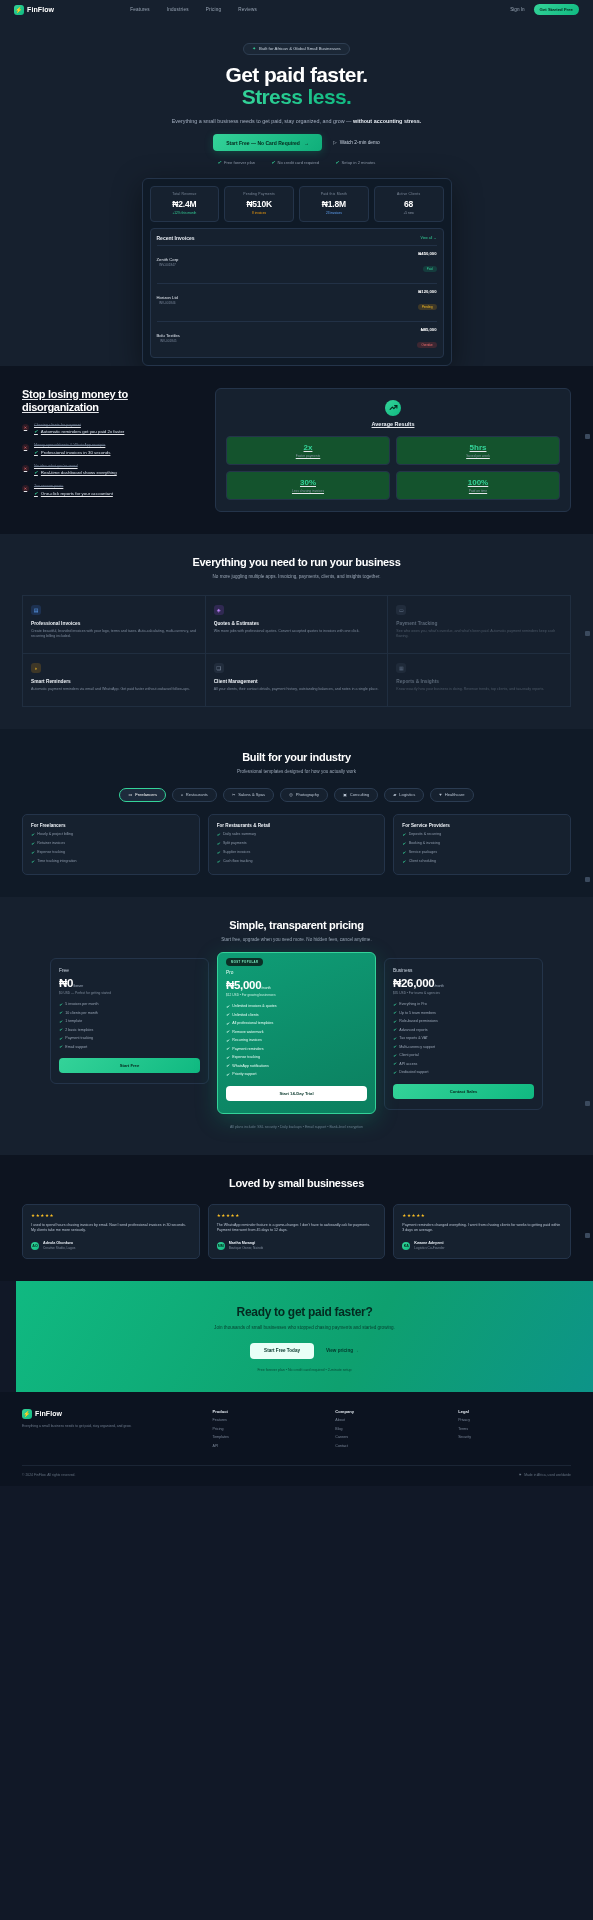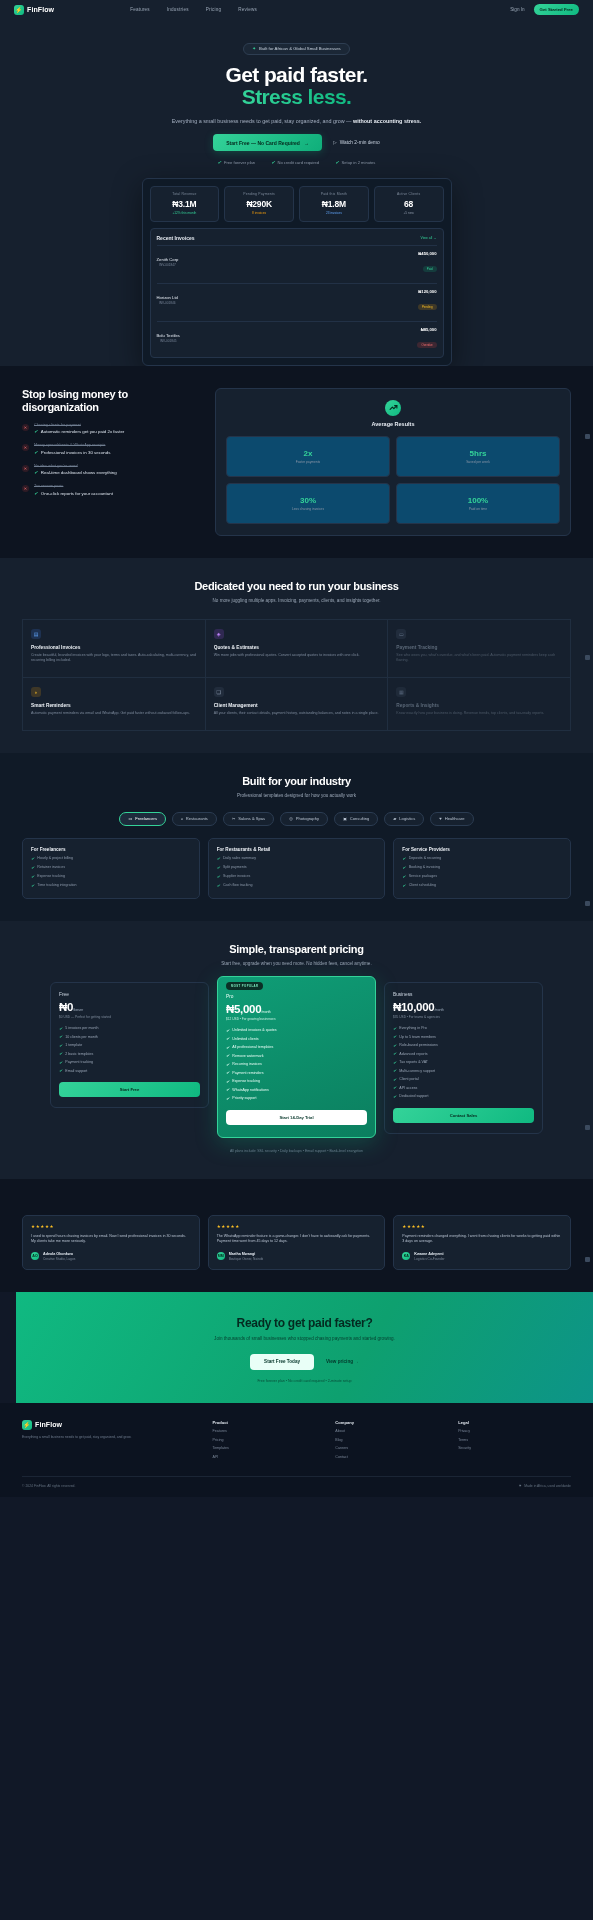--- a/index.html
+++ b/index.html
@@ -71,35 +71,35 @@
 
   
   .sec{padding:22px 22px;}
   .sec.dark{background:#0d1420;}
   .sec.mid{background:#16202e;}
   .sec.deep{background:#101a27;}
   .sec-title{font-size:11px;font-weight:bold;color:#fff;text-align:center;letter-spacing:-.3px;line-height:1.2;}
   .sec-sub{font-size:4.6px;color:#9aa6b6;text-align:center;margin-top:5px;line-height:1.5;}
 
   
-  .ps{display:flex;gap:18px;align-items:flex-start;}
+  .ps{display:flex;gap:18px;align-items:flex-start;text-decoration:underline;}
   .ps-left{width:175px;}
   .ps-left h2{font-size:11px;font-weight:bold;color:#fff;line-height:1.18;letter-spacing:-.3px;}
   .pain{display:flex;gap:5px;margin-top:9px;}
   .pain-ico{width:7px;height:7px;border-radius:50%;background:rgba(239,68,68,.15);color:#f87171;
             font-size:4px;display:flex;align-items:center;justify-content:center;flex:none;margin-top:1px;}
   .pain-bad{font-size:3.8px;color:#6f7d90;text-decoration:line-through;}
   .pain-good{font-size:4.4px;color:#dbe3ec;margin-top:2.5px;display:flex;gap:3px;align-items:center;}
   .pain-good .ck{color:#34d399;font-size:4.6px;}
   .results{flex:1;background:#16212f;border:0.6px solid #24344a;border-radius:6px;padding:11px 10px;text-align:center;}
   .res-ico{width:16px;height:16px;border-radius:50%;margin:0 auto;
            background:linear-gradient(135deg,#34d399,#10b981);display:flex;align-items:center;justify-content:center;}
   .res-title{font-size:5.5px;color:#e7ecf3;font-weight:bold;margin-top:5px;}
   .res-grid{display:grid;grid-template-columns:1fr 1fr;gap:6px;margin-top:9px;}
-  .res-cell{background:#0c4a6e;border:0.5px solid #24344a;border-radius:4px;padding:12px 4px;}
+  .res-cell{background:#14532d;border:0.5px solid #24344a;border-radius:4px;padding:6px 4px;}
   .res-num{font-size:8px;font-weight:bold;color:#34d399;}
   .res-lbl{font-size:3.3px;color:#8a95a6;margin-top:2px;}
 
   
   .feat-grid{display:grid;grid-template-columns:repeat(3,1fr);margin-top:14px;
              border-top:0.5px solid #202e40;border-left:0.5px solid #202e40;}
   .feat{border-right:0.5px solid #202e40;border-bottom:0.5px solid #202e40;padding:9px 8px 13px;min-height:53px;}
   .feat-ico{width:10px;height:10px;border-radius:3px;display:flex;align-items:center;justify-content:center;font-size:5px;}
   .feat h3{font-size:4.8px;color:#edf1f6;margin-top:6px;font-weight:bold;}
   .feat p{font-size:3.6px;color:#7d8a9c;margin-top:3px;line-height:1.5;}
@@ -232,26 +232,26 @@
           <i class="tick">✔</i>
           <em style="font-style:normal">Setup in 2 minutes</em>
         </span>
     </div>
 
     
     <div class="dash-wrap">
       <div class="stats">
         <div class="stat">
           <div class="lbl">Total Revenue</div>
-          <div class="val">₦3.1M</div>
+          <div class="val">₦2.4M</div>
           <div class="dlt up">+12% this month</div>
         </div>
         <div class="stat">
           <div class="lbl">Pending Payments</div>
-          <div class="val">₦290K</div>
+          <div class="val">₦510K</div>
           <div class="dlt warn">8 invoices</div>
         </div>
         <div class="stat">
           <div class="lbl">Paid this Month</div>
           <div class="val">₦1.8M</div>
           <div class="dlt info">23 invoices</div>
         </div>
         <div class="stat">
           <div class="lbl">Active Clients</div>
           <div class="val">68</div>
@@ -369,21 +369,21 @@
             <div class="res-num">100%</div>
             <div class="res-lbl">Paid on time</div>
           </div>
         </div>
       </div>
     </div>
   </div>
 
   <div class="sec mid" style="position:relative">
     <div class="scroll-dot" style="top:97px"></div>
-    <div class="sec-title">Dedicated you need to run your business</div>
+    <div class="sec-title">Everything you need to run your business</div>
     <div class="sec-sub">No more juggling multiple apps. Invoicing, payments, clients, and insights together.</div>
     <div class="feat-grid">
       <div class="feat">
         <div class="feat-ico" style="background:rgba(59,130,246,.18);color:#60a5fa">▤</div>
         <h3>Professional Invoices</h3>
         <p>Create beautiful, branded invoices with your logo, terms and taxes. Auto-calculating, multi-currency, and recurring billing included.</p>
       </div>
       <div class="feat">
         <div class="feat-ico" style="background:rgba(168,85,247,.18);color:#c084fc">◈</div>
         <h3>Quotes &amp; Estimates</h3>
@@ -593,21 +593,21 @@
           <li>
               <i class="ck">✔</i>
               <span>Priority support</span>
             </li>
         </ul>
         <div class="plan-btn pb-white">Start 14-Day Trial</div>
       </div>
 
       <div class="plan">
         <div class="plan-name">Business</div>
-        <div class="plan-price"><span>₦10,000</span><span class="per">/month</span></div>
+        <div class="plan-price"><span>₦26,000</span><span class="per">/month</span></div>
         <div class="plan-note">$35 USD • For teams &amp; agencies</div>
         <ul>
           <li>
               <i class="ck">✔</i>
               <span>Everything in Pro</span>
             </li>
           <li>
               <i class="ck">✔</i>
               <span>Up to 5 team members</span>
             </li>
@@ -641,20 +641,21 @@
             </li>
         </ul>
         <div class="plan-btn pb-dark">Contact Sales</div>
       </div>
     </div>
     <div class="price-foot">All plans include: SSL security • Daily backups • Email support • Bank-level encryption</div>
   </div>
 
   <div class="sec dark" style="position:relative">
     <div class="scroll-dot" style="top:78px"></div>
+    <div class="sec-title">Loved by small businesses</div>
     <div class="tst-grid">
       <div class="tst">
         <div class="stars">★★★★★</div>
         <p>I used to spend hours chasing invoices by email. Now I send professional invoices in 30 seconds. My clients take me more seriously.</p>
         <div class="tst-user">
           <div class="avatar">AO</div>
           <div>
             <div class="tst-name">Adeola Okonkwo</div>
             <div class="tst-role">Creative Studio, Lagos</div>
           </div>

